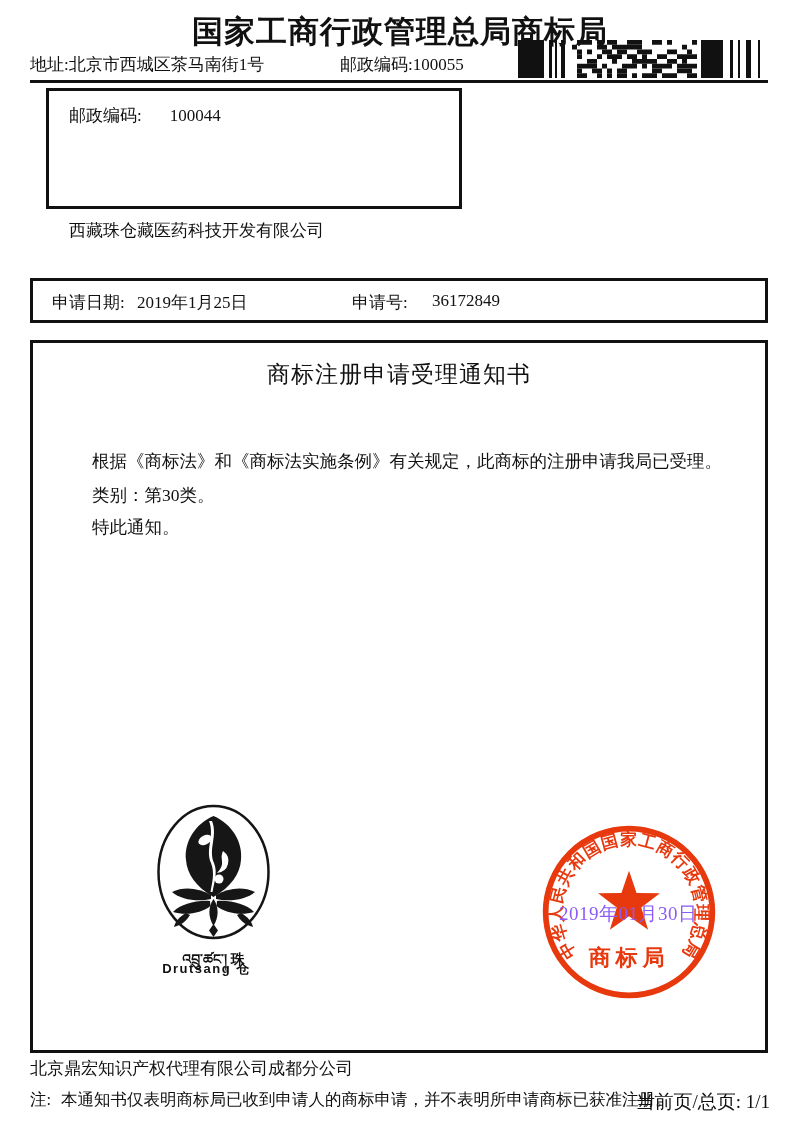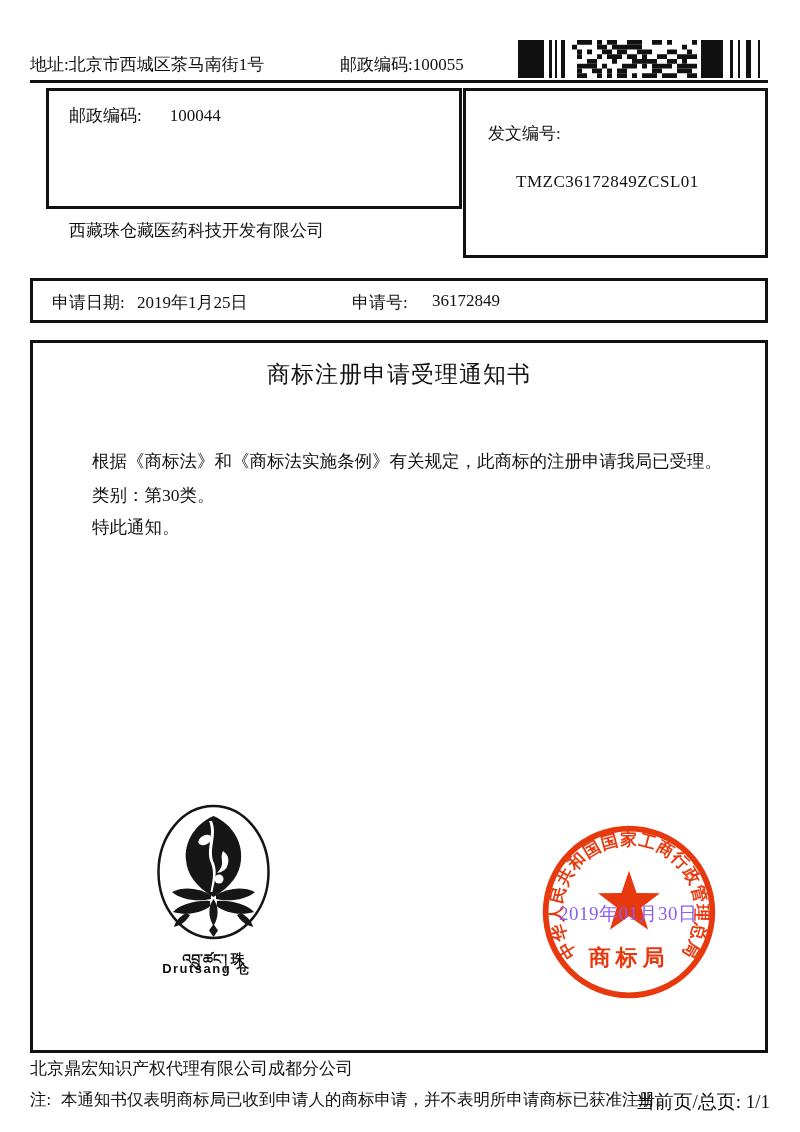--- a/index.html
+++ b/index.html
@@ -32,20 +32,21 @@
   .footnote{left:30px;top:1089px;font-size:16.5px;}
   .pageind{right:30px;top:1089px;font-size:19px;}
   .gap{display:inline-block;width:28px;}
   .gap-sm{display:inline-block;width:10px;}
 </style>
 </head>
 <body>
 
 <div class="page">
 
+  <div class="abs page-title">国家工商行政管理总局商标局</div>
   <div class="abs addr">地址:北京市西城区茶马南街1号</div>
   <div class="abs hq-post">邮政编码:100055</div>
 
   <svg class="abs barcode" width="247" height="38" viewBox="0 0 247 38" fill="#111">
     <rect x="0" y="0" width="26" height="38"></rect>
     <rect x="31" y="0" width="3" height="38"></rect>
     <rect x="37" y="0" width="2" height="38"></rect>
     <rect x="43" y="0" width="4" height="38"></rect>
     <g class="modules" transform="translate(54,0)">
         <rect x="0" y="4.75" width="5" height="4.75"></rect>
@@ -161,24 +162,20 @@
 
   <div class="abs rule"></div>
 
   <div class="abs box recipient-box">
     <div class="abs t17" style="left:20px;top:13px;">
       <span>邮政编码:</span><span class="gap"></span><span>100044</span>
     </div>
     <div class="abs t17" style="left:20px;top:128px;">西藏珠仓藏医药科技开发有限公司</div>
   </div>
 
-  <div class="abs box dispatch-box">
-    <div class="abs t17" style="left:22px;top:31px;">发文编号:</div>
-    <div class="abs t17" style="left:50px;top:81px;letter-spacing:0.5px;">TMZC36172849ZCSL01</div>
-  </div>
 
   <div class="abs box app-box">
     <span class="abs t17" style="left:19px;top:10px;">申请日期:</span>
     <span class="abs t17" style="left:104px;top:10px;">2019年1月25日</span>
     <span class="abs t17" style="left:319px;top:10px;">申请号:</span>
     <span class="abs t17" style="left:399px;top:10px;">36172849</span>
   </div>
 
   <div class="abs box notice-box">
     <div class="abs notice-title">商标注册申请受理通知书</div>

